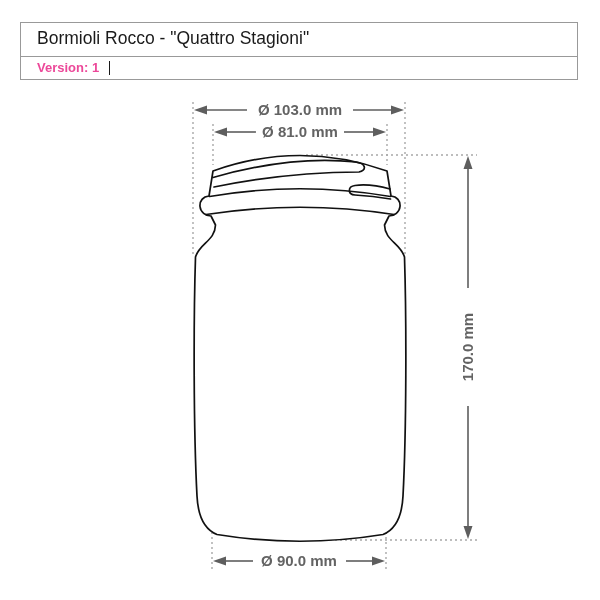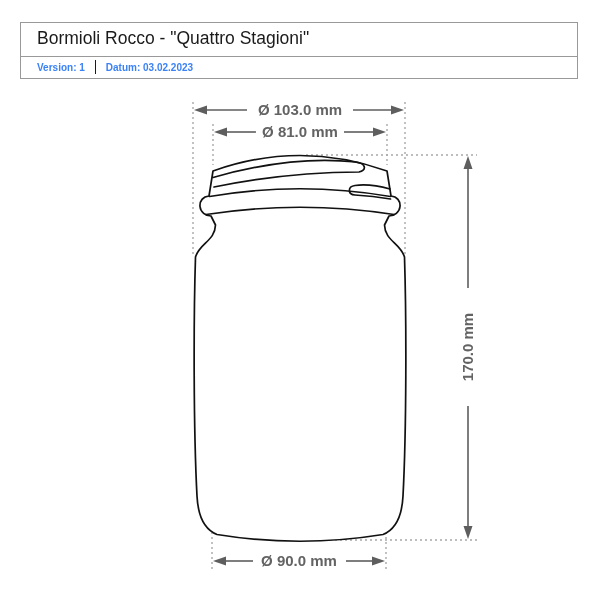--- a/index.html
+++ b/index.html
@@ -10,21 +10,21 @@
   .title-block {
     position:absolute; left:20px; top:22px; width:558px;
     border:1px solid #999999; box-sizing:border-box; background:#ffffff;
   }
   .title-box {
     padding:5px 16px 7px 16px; border-bottom:1px solid #999999;
     font-size:17.5px; line-height:21px; color:#1a1a1a; font-weight:400;
   }
   .meta-row {
     display:flex; align-items:center; padding:3px 16px 4px 16px;
-    font-size:10px; font-weight:bold; color:#3b82f6;
+    font-size:13px; font-weight:bold; color:#ec4899;
   }
   .meta-sep { width:1px; height:14px; background:#1a1a1a; margin:0 10px; }
   .meta-weight { margin-left:auto; }
   .drawing-svg { position:absolute; left:0; top:0; }
   .jar-stroke { fill:none; stroke:#111111; stroke-width:1.7; stroke-linecap:round; }
   .jar-fill   { fill:#ffffff; stroke:#111111; stroke-width:1.7; stroke-linejoin:round; }
   .dim-line   { stroke:#5e5e5e; stroke-width:1.6; fill:none; }
   .dim-arrow  { fill:#5e5e5e; stroke:none; }
   .ext-line   { stroke:#a8a8a8; stroke-width:1.4; fill:none; stroke-dasharray:2 3; }
   .dim-text   { fill:#636363; font-family:"Liberation Sans", sans-serif;
@@ -35,21 +35,20 @@
 
 <div class="page">
 
   <div class="title-block">
     <div class="title-box">
       <div>Bormioli Rocco - "Quattro Stagioni"</div>
     </div>
     <div class="meta-row">
       <span>Version: 1</span>
       <span class="meta-sep"></span>
-      <span>Datum: 03.02.2023</span>
     </div>
   </div>
 
   <svg class="drawing-svg" width="600" height="600" viewBox="0 0 600 600">
 
     <g>
       <line class="ext-line" x1="193" y1="102" x2="193" y2="256"></line>
       <line class="ext-line" x1="405" y1="102" x2="405" y2="256"></line>
       <line class="ext-line" x1="213" y1="124" x2="213" y2="165"></line>
       <line class="ext-line" x1="387" y1="124" x2="387" y2="165"></line>

